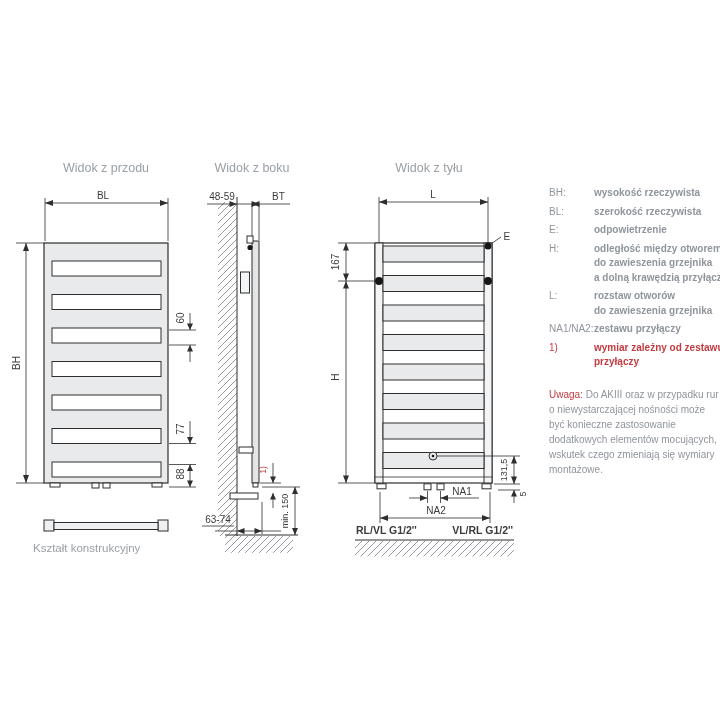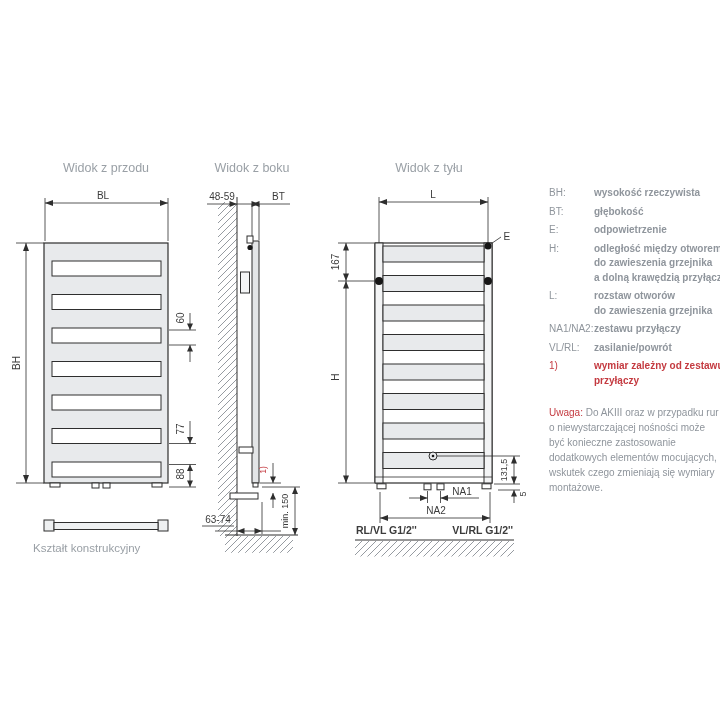--- a/index.html
+++ b/index.html
@@ -229,22 +229,22 @@
     <rect x="355" y="540.5" width="159" height="16" fill="url(#hatch)"></rect>
   </g>
 </svg>
 
 <div class="legend">
   <div class="lrow">
     <span class="lkey">BH:</span>
     <span class="lval"><span class="lline">wysokość rzeczywista</span></span>
   </div>
   <div class="lrow">
-    <span class="lkey">BT:</span>
-    <span class="lval"><span class="lline">głębokość</span></span>
+    <span class="lkey">BL:</span>
+    <span class="lval"><span class="lline">szerokość rzeczywista</span></span>
   </div>
   <div class="lrow">
     <span class="lkey">E:</span>
     <span class="lval"><span class="lline">odpowietrzenie</span></span>
   </div>
   <div class="lrow">
     <span class="lkey">H:</span>
     <span class="lval">
       <div class="lline">odległość między otworem</div>
       <div class="lline">do zawieszenia grzejnika</div>
@@ -255,24 +255,20 @@
     <span class="lkey">L:</span>
     <span class="lval">
       <div class="lline">rozstaw otworów</div>
       <div class="lline">do zawieszenia grzejnika</div>
     </span>
   </div>
   <div class="lrow">
     <span class="lkey">NA1/NA2:</span>
     <span class="lval"><span class="lline">zestawu przyłączy</span></span>
   </div>
-  <div class="lrow">
-    <span class="lkey">VL/RL:</span>
-    <span class="lval"><span class="lline">zasilanie/powrót</span></span>
-  </div>
   <div class="lrow red">
     <span class="lkey">1)</span>
     <span class="lval">
       <div class="lline">wymiar zależny od zestawu</div>
       <div class="lline">przyłączy</div>
     </span>
   </div>
   <div class="note"><span class="nlabel">Uwaga:</span><span> Do AKIII oraz w przypadku rur o niewystarczającej nośności może być konieczne zastosowanie dodatkowych elementów mocujących, wskutek czego zmieniają się wymiary montażowe.</span></div>
 </div>
 

